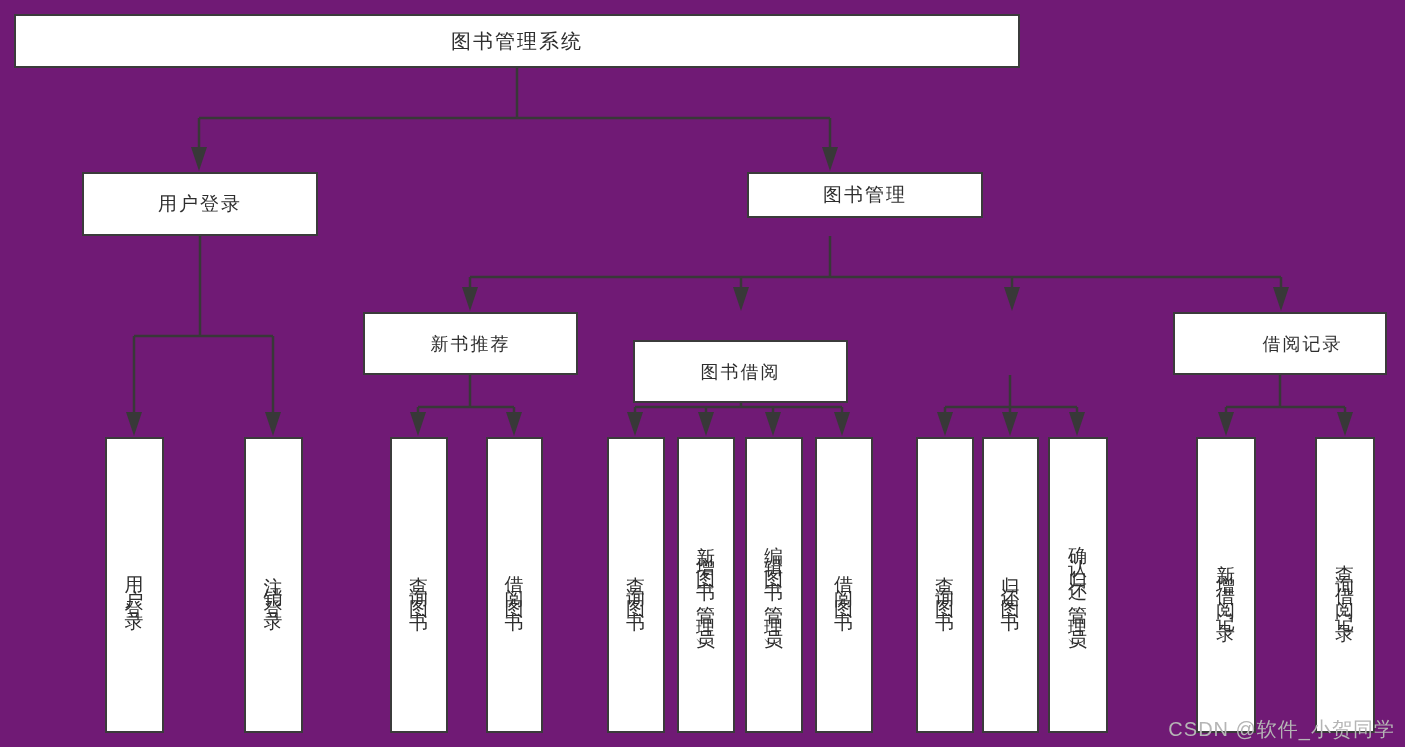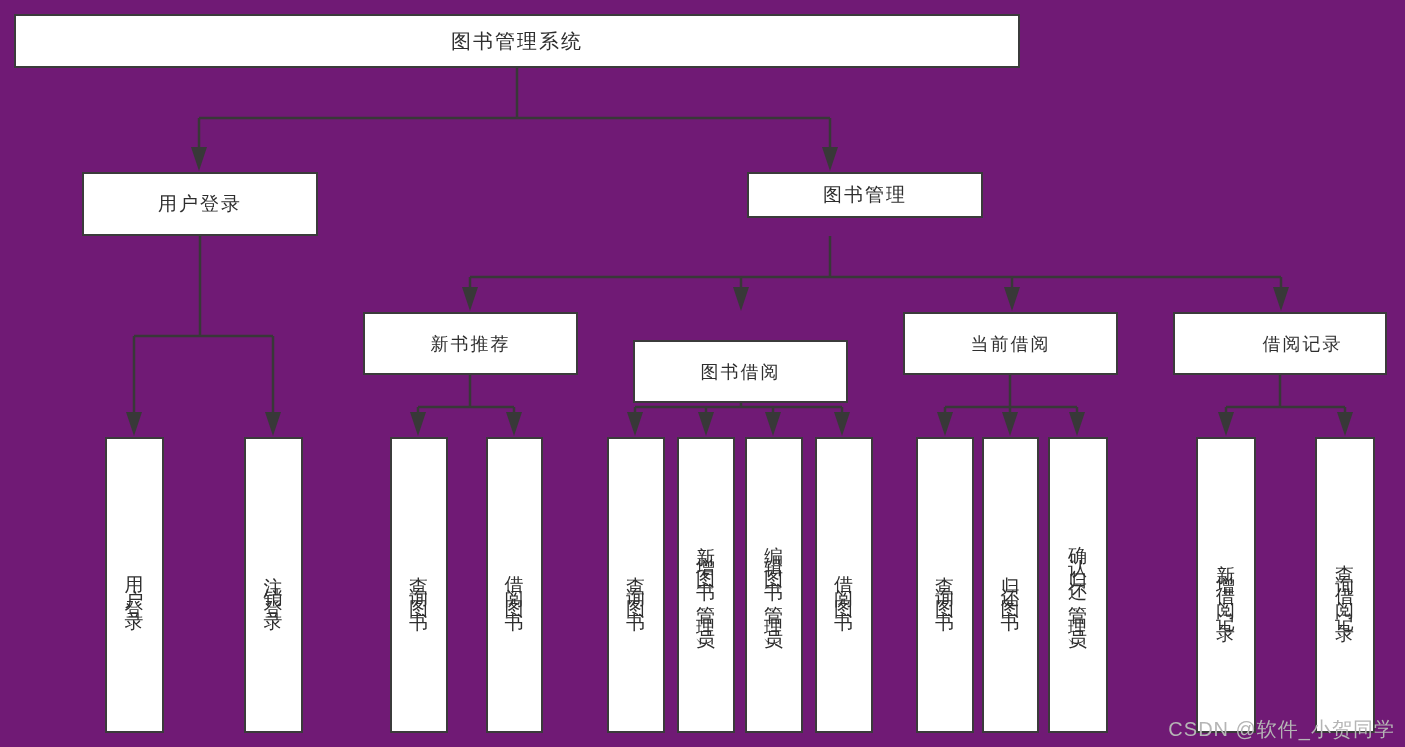--- a/index.html
+++ b/index.html
@@ -99,23 +99,20 @@
   <div class="node" style="left:712px; top:172px; width:236px; height:46px;margin-left:35px;">
     <span class="hlabel">图书管理</span>
   </div>
 
   <div class="node" style="left:363px; top:312px; width:215px; height:63px;">
     <span class="hlabel l3-label">新书推荐</span>
   </div>
   <div class="node" style="left:633px; top:312px; width:215px; height:63px;margin-top:28px;">
     <span class="hlabel l3-label">图书借阅</span>
   </div>
-  <div class="node" style="left:903px; top:312px; width:215px; height:63px;">
-    <span class="hlabel l3-label">当前借阅</span>
-  </div>
   <div class="node" style="left:1173px; top:312px; width:214px; height:63px;padding-left:45px;">
     <span class="hlabel l3-label">借阅记录</span>
   </div>
 
   <div class="node" style="left:105px; top:437px; width:59px; height:296px;">
     <span class="vtext">用户登录</span>
   </div>
   <div class="node" style="left:244px; top:437px; width:59px; height:296px;">
     <span class="vtext">注销登录</span>
   </div>

